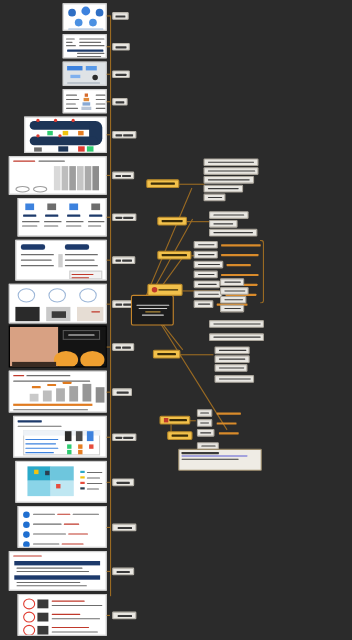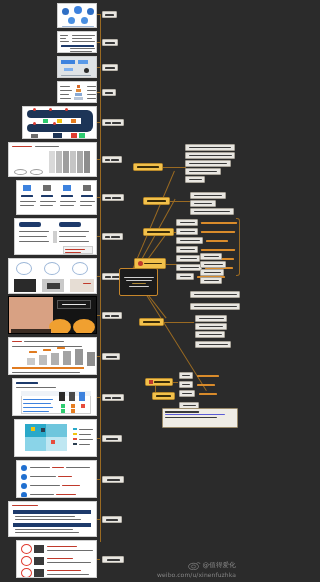--- a/index.html
+++ b/index.html
@@ -571,25 +571,14 @@
   <div class="nd-w" style="left:179px;top:418px;width:20px;height:7px;">
       <i style="width:13px;"></i>
     </div>
 
   <div class="note" style="left:162px;top:408px;width:76px;height:20px;">
     <i style="width:34px;"></i>
     <i class="link" style="width:60px;"></i>
     <i style="width:52px;"></i>
   </div>
 
-  <div class="watermark">
-    <div class="wm-row">
-      <svg class="eye" viewBox="0 0 26 18">
-        <ellipse cx="11" cy="11" rx="10" ry="6.5" fill="none" stroke="#dcdcdc" stroke-width="1.4"></ellipse>
-        <ellipse cx="11" cy="11" rx="4.5" ry="3" fill="none" stroke="#dcdcdc" stroke-width="1.2"></ellipse>
-        <path d="M17 5 C20 2, 24 3, 24 6" fill="none" stroke="#dcdcdc" stroke-width="1.2"></path>
-      </svg>
-      <span class="wm-name">@值得爱化</span>
-    </div>
-    <span class="wm-url">weibo.com/u/xinenfuzhka</span>
-  </div>
 
 </div>
 
 </body></html>

